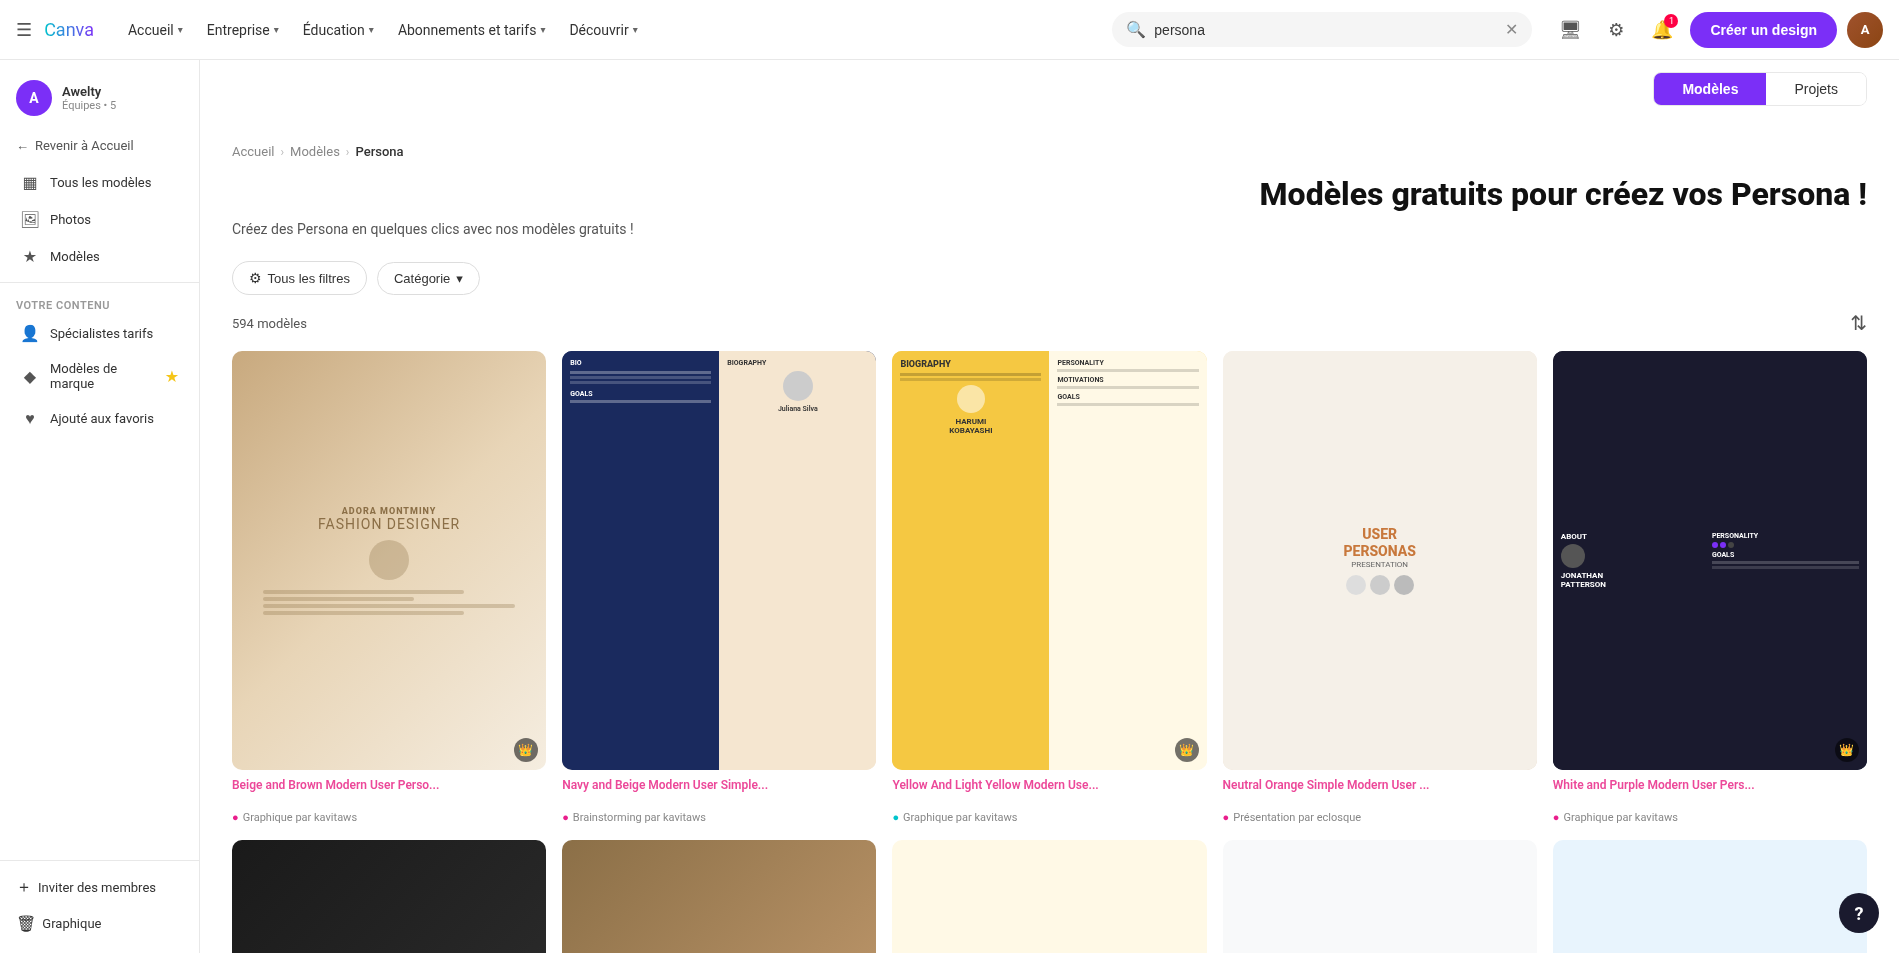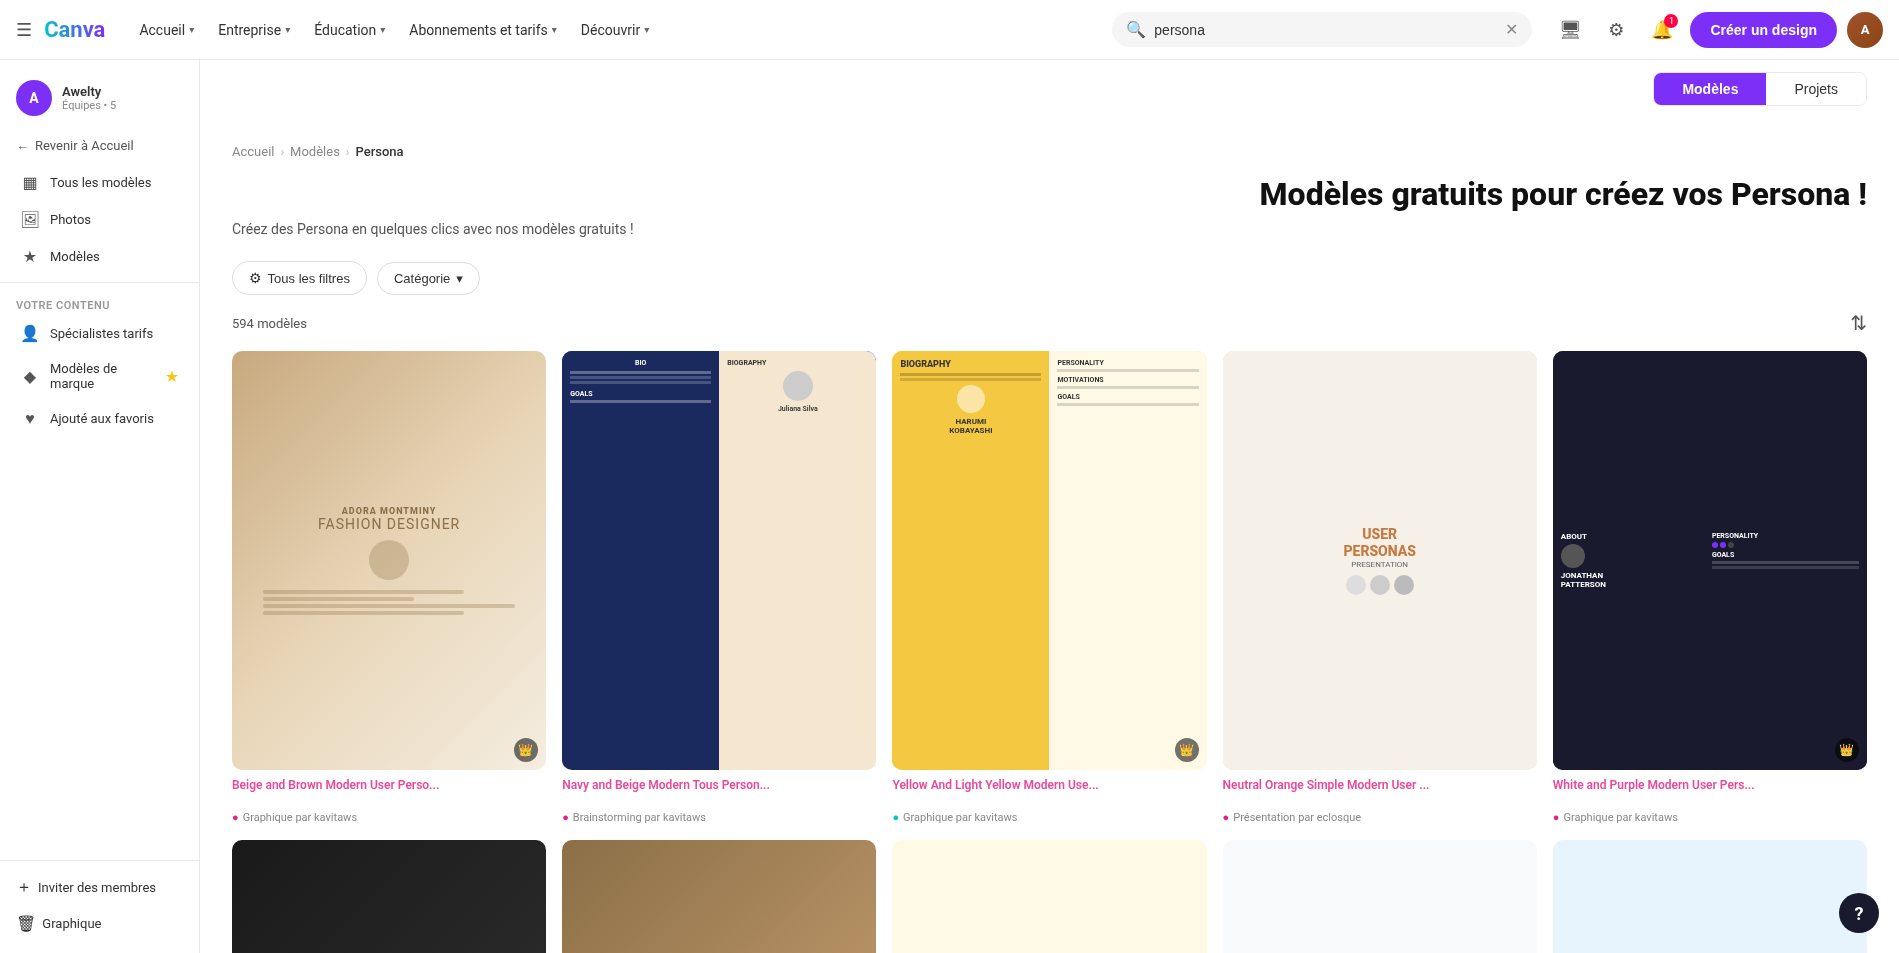--- a/index.html
+++ b/index.html
@@ -13,21 +13,21 @@
       padding: 0 16px;
       border-bottom: 1px solid #e8e8e8;
       gap: 8px;
       position: fixed;
       top: 0; left: 0; right: 0;
       background: #fff;
       z-index: 100;
     }
     .hamburger-icon { font-size: 18px; cursor: pointer; color: #555; margin-right: 4px; }
     .logo { display: flex; align-items: center; margin-right: 16px; }
-    .logo-text { font-size: 22px; font-weight: 700; background: linear-gradient(90deg, #00c4cc, #7b2ff7); -webkit-background-clip: text; -webkit-text-fill-color: transparent; }
+    .logo-text { font-size: 18px; font-weight: 400; background: linear-gradient(90deg, #00c4cc, #7b2ff7); -webkit-background-clip: text; -webkit-text-fill-color: transparent; }
     .nav-links { display: flex; align-items: center; gap: 4px; flex: 1; }
     .nav-item {
       padding: 6px 10px;
       border-radius: 6px;
       cursor: pointer;
       font-size: 14px;
       color: #333;
       display: flex;
       align-items: center;
       gap: 4px;
@@ -458,37 +458,37 @@
         <span class="meta-icon-pink">●</span>
         <span>Graphique par kavitaws</span>
       </div>
     </div>
 
     <div class="template-card">
       <div class="template-thumb thumb-navy-beige">
         <div class="thumb-inner">
           <div style="display:grid;grid-template-columns:1fr 1fr;width:100%;height:100%;font-size:7px;">
             <div style="background:#1a2a5e;padding:8px;color:#fff;">
-              <div style="font-weight:700;margin-bottom:4px;text-align:center;">BIO</div>
+              <div style="font-weight:700;margin-bottom:4px;">BIO</div>
               <div style="height:3px;background:rgba(255,255,255,0.3);margin-bottom:2px;"></div>
               <div style="height:3px;background:rgba(255,255,255,0.2);margin-bottom:2px;"></div>
               <div style="height:3px;background:rgba(255,255,255,0.2);"></div>
               <div style="margin-top:6px;font-weight:700;">GOALS</div>
               <div style="height:3px;background:rgba(255,255,255,0.3);margin-top:2px;"></div>
             </div>
             <div style="background:#f5e6d0;padding:8px;">
               <div style="font-weight:700;font-size:7px;color:#333;margin-bottom:4px;">BIOGRAPHY</div>
               <div style="width:30px;height:30px;border-radius:50%;background:#ccc;margin:0 auto 4px;"></div>
               <div style="text-align:center;font-size:7px;font-weight:600;color:#333;">Juliana Silva</div>
             </div>
           </div>
         </div>
         <div class="thumb-overlay"></div>
       </div>
-      <div class="template-name">Navy and Beige Modern Tous Person...</div>
+      <div class="template-name">Navy and Beige Modern User Simple...</div>
       <div class="template-meta">
         <span class="meta-icon-pink">●</span>
         <span>Brainstorming par kavitaws</span>
       </div>
     </div>
 
     <div class="template-card">
       <div class="template-thumb thumb-yellow-light">
         <div class="thumb-inner">
           <div style="display:grid;grid-template-columns:1fr 1fr;width:100%;height:100%;font-size:7px;">

